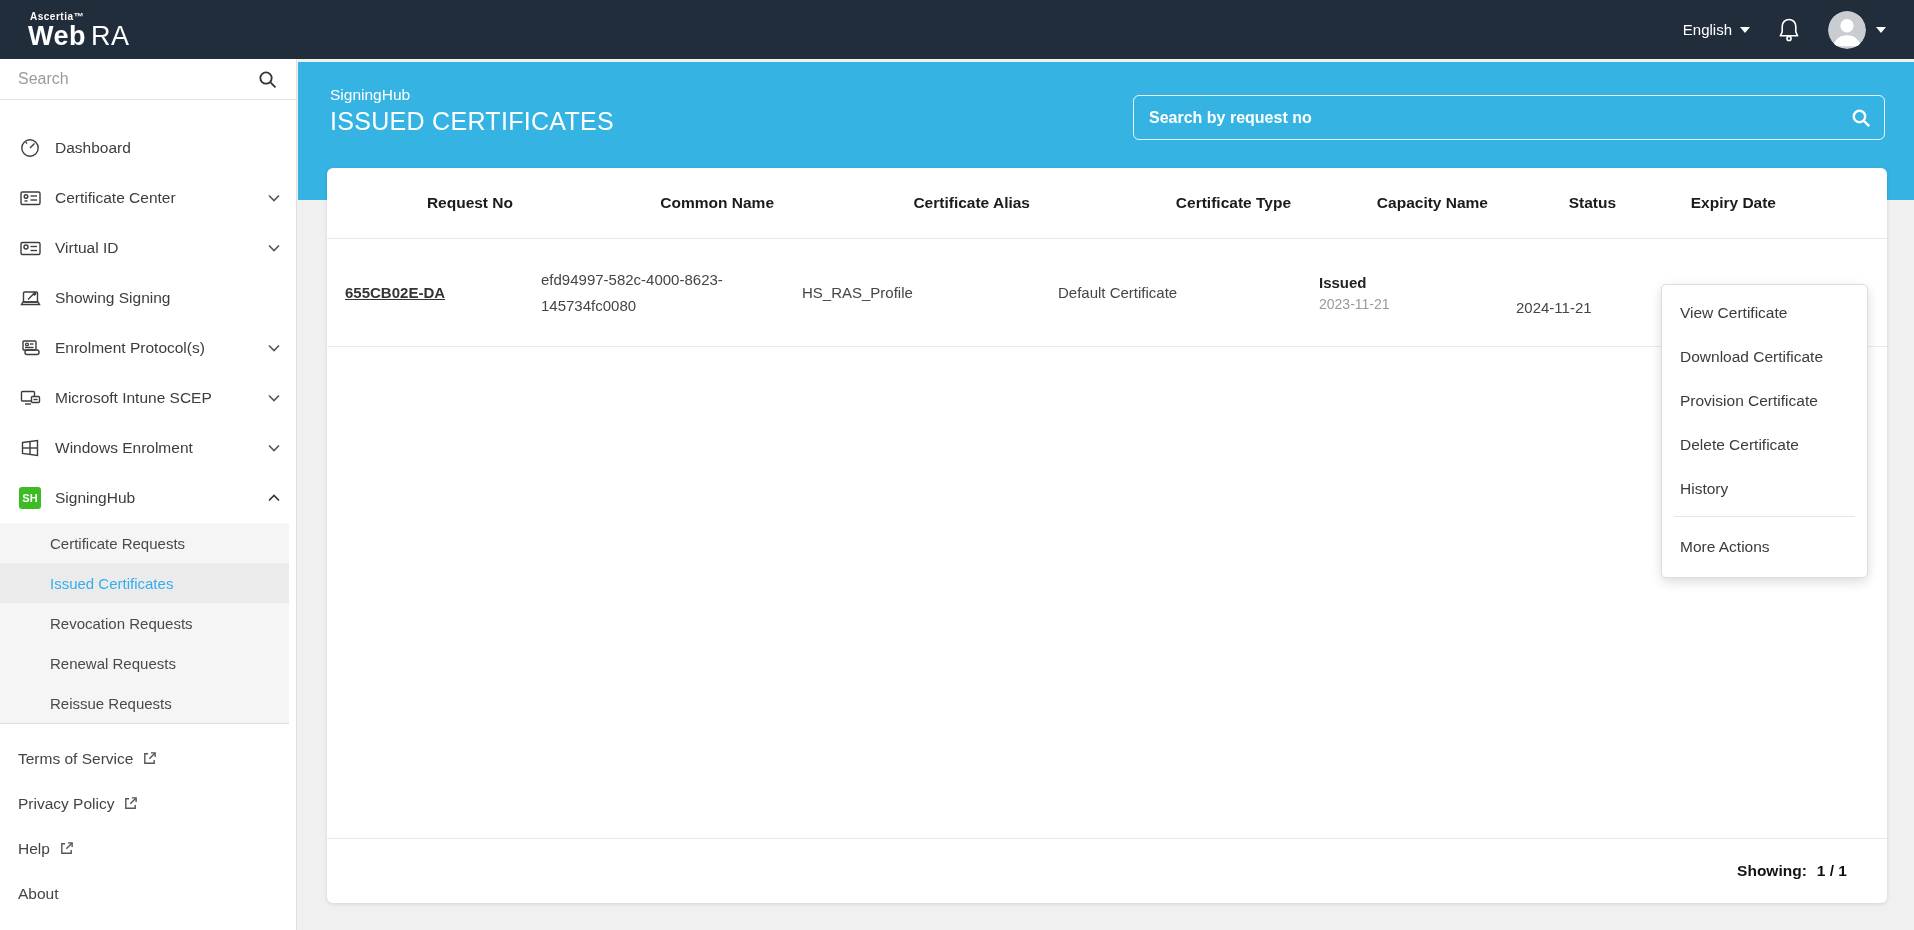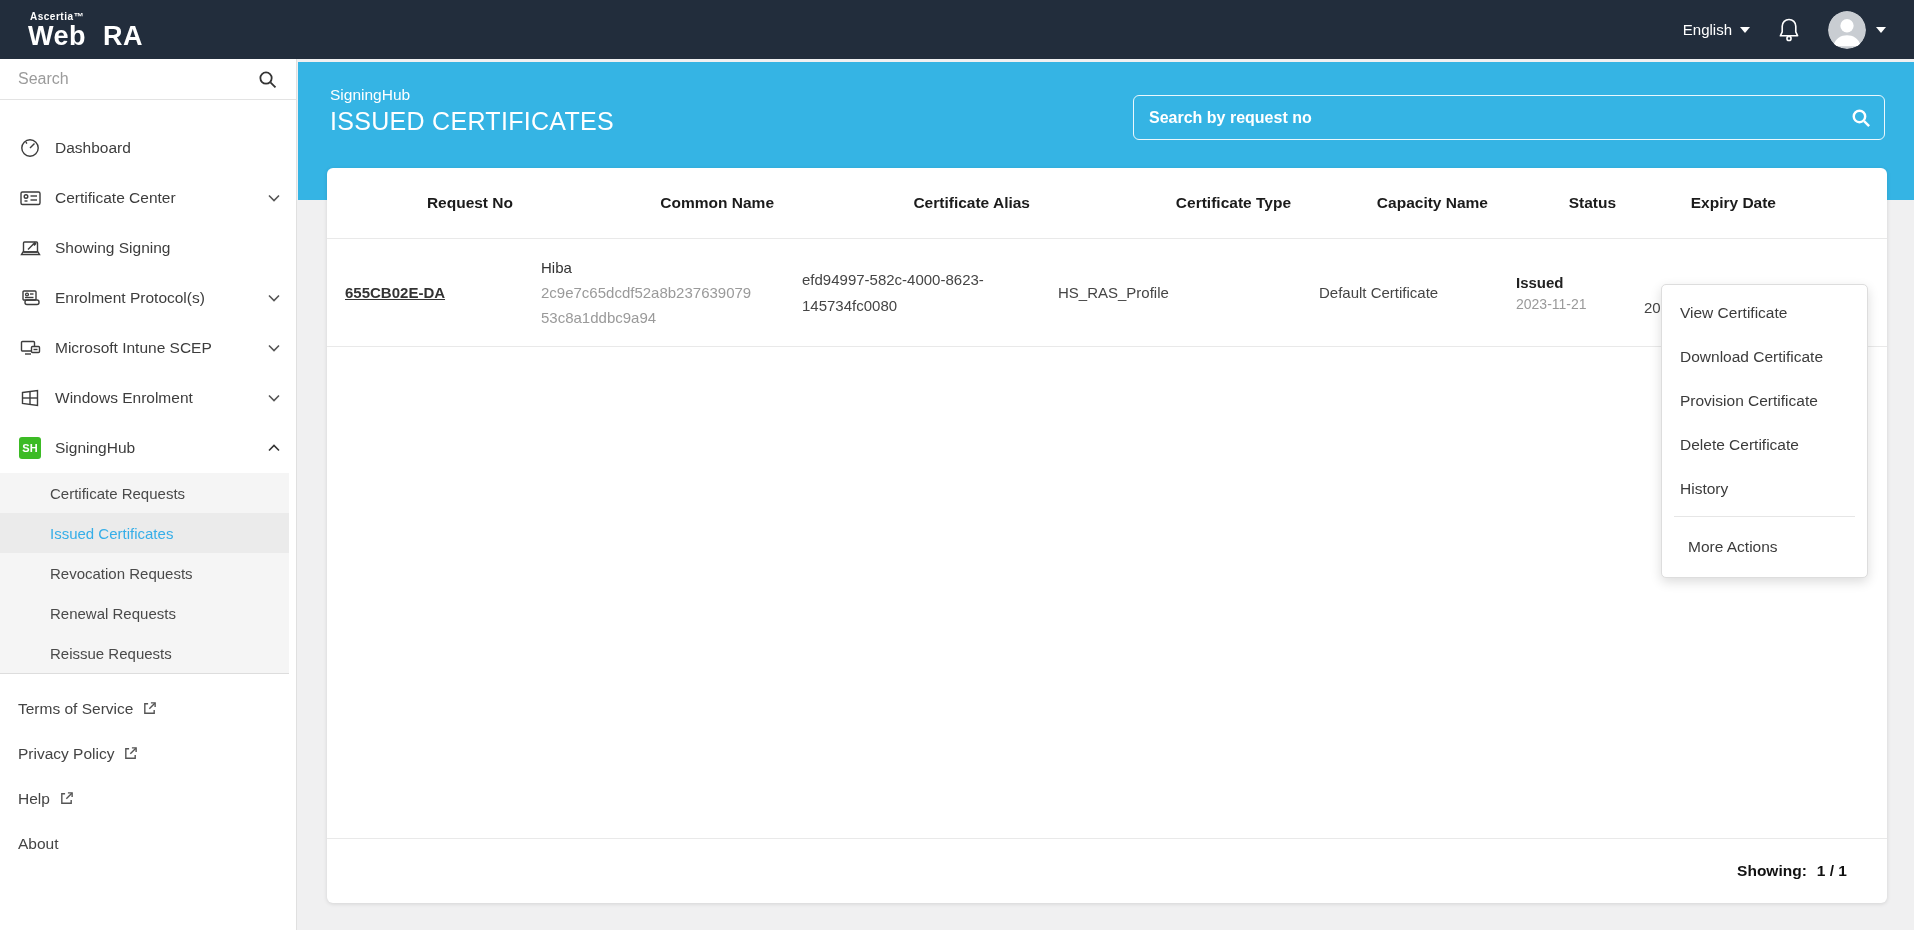--- a/index.html
+++ b/index.html
@@ -7,21 +7,21 @@
               font-family:"Liberation Sans","DejaVu Sans",sans-serif; }
   body { position:relative; }
 
   
   .topbar { position:absolute; left:0; top:0; width:1914px; height:59px;
             background:#222d3c; display:flex; align-items:center; justify-content:space-between;
             padding:8px 28px; z-index:30; }
   .brand { line-height:1; color:#fff; }
   .brand-small { font-size:10px; letter-spacing:.5px; display:block; margin:2px 0 1px 2px; font-weight:600; }
   .brand-main { font-size:27px; font-weight:700; letter-spacing:.5px; }
-  .brand-main .ra { margin-left:17px; font-weight:700; }
+  .brand-main .ra { margin-left:5px; font-weight:400; }
   .topbar-right { display:flex; align-items:center; gap:26px; }
   .lang { color:#fff; font-size:15px; display:flex; align-items:center; gap:8px; cursor:pointer; }
   .caret-down { width:0; height:0; border-left:5px solid transparent; border-right:5px solid transparent;
                 border-top:6px solid #fff; display:inline-block; }
   .bell { display:flex; cursor:pointer; }
   .avatar-wrap { display:flex; align-items:center; gap:10px; cursor:pointer; }
   .avatar { width:38px; height:38px; border-radius:50%; overflow:hidden; }
 
   
   .sidebar { position:absolute; left:0; top:59px; width:297px; bottom:0; background:#fff;
@@ -81,21 +81,21 @@
   .tfoot { position:absolute; left:0; right:0; bottom:0; height:65px; border-top:1px solid #e9e9e9;
            display:flex; align-items:center; justify-content:flex-end; padding-right:40px; gap:10px;
            font-size:15.5px; font-weight:700; color:#111; }
 
   
   .context-menu { position:absolute; left:1364px; top:225px; width:207px; background:#fff;
                   border:1px solid #ddd; border-radius:5px; box-shadow:0 4px 12px rgba(0,0,0,.14);
                   z-index:40; padding:6px 0; }
   .menu-item { padding:13px 18px; font-size:15.5px; color:#3b3b3b; cursor:pointer; }
   .menu-sep { border-top:1px solid #e6e6e6; margin:5px 12px; }
-  .menu-more { padding:16px 26px 15px; font-size:15.5px; color:#3b3b3b; cursor:pointer; }
+  .menu-more { padding:16px 18px 15px; font-size:15.5px; color:#3b3b3b; cursor:pointer; }
 
   svg { display:block; }
 </style>
 </head>
 <body>
 
 <div class="topbar">
   <div class="brand">
     <span class="brand-small">Ascertia™</span>
     <div class="brand-main">
@@ -160,20 +160,36 @@
         </svg>
       </span>
       <span class="nav-label">Certificate Center</span>
       <span>
         <svg width="12" height="8" viewBox="0 0 12 8" fill="none" stroke="#555" stroke-width="1.6">
             <polyline points="1,1.5 6,6.5 11,1.5"></polyline>
           </svg>
       </span>
     </div>
 
+    <div class="nav-item">
+      <span class="nav-icon">
+        <svg width="23" height="22" viewBox="0 0 23 22" fill="none" stroke="#3d3d3d" stroke-width="1.4">
+          <rect x="2" y="5.5" width="19" height="12" rx="1.5"></rect>
+            <circle cx="7" cy="10" r="2"></circle>
+          <line x1="11.5" y1="9.5" x2="18" y2="9.5"></line>
+            <line x1="11.5" y1="13.5" x2="18" y2="13.5"></line>
+        </svg>
+      </span>
+      <span class="nav-label">Virtual ID</span>
+      <span>
+        <svg width="12" height="8" viewBox="0 0 12 8" fill="none" stroke="#555" stroke-width="1.6">
+            <polyline points="1,1.5 6,6.5 11,1.5"></polyline>
+          </svg>
+      </span>
+    </div>
 
     <div class="nav-item">
       <span class="nav-icon">
         <svg width="23" height="22" viewBox="0 0 23 22" fill="none" stroke="#3d3d3d" stroke-width="1.4">
           <rect x="4.5" y="5" width="14" height="10" rx="1"></rect>
             <path d="M2.5 17.5h18l-1.5-2.5h-15z"></path>
           <line x1="9" y1="12.5" x2="14.5" y2="7"></line>
             <path d="M14.5 7l1.2-1.2 1 1L15.5 8z"></path>
         </svg>
       </span>
@@ -317,24 +333,20 @@
       <div class="cell">Status</div>
       <div class="cell">Expiry Date</div>
       <div></div>
     </div>
 
     <div class="tgrid trow">
       <div class="cell">
         <span class="req-link">655CB02E-DA</span>
       </div>
       <div class="cell">
-        <span class="cn-name">Hiba</span>
-        <span class="cn-hash">2c9e7c65dcdf52a8b23763907953c8a1ddbc9a94</span>
-      </div>
-      <div class="cell">
         <div class="alias">efd94997-582c-4000-8623-145734fc0080</div>
       </div>
       <div class="cell">HS_RAS_Profile</div>
       <div class="cell">Default Certificate</div>
       <div class="cell">
         <div class="status-main">Issued</div>
         <div class="status-date">2023-11-21</div>
       </div>
       <div class="cell expiry">2024-11-21</div>
       <div class="kebab">

